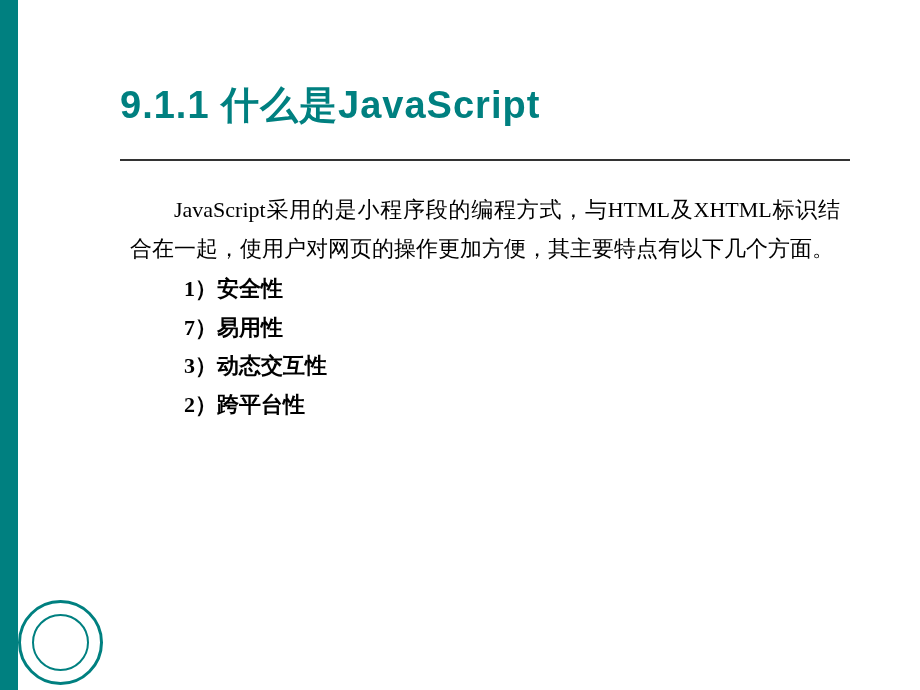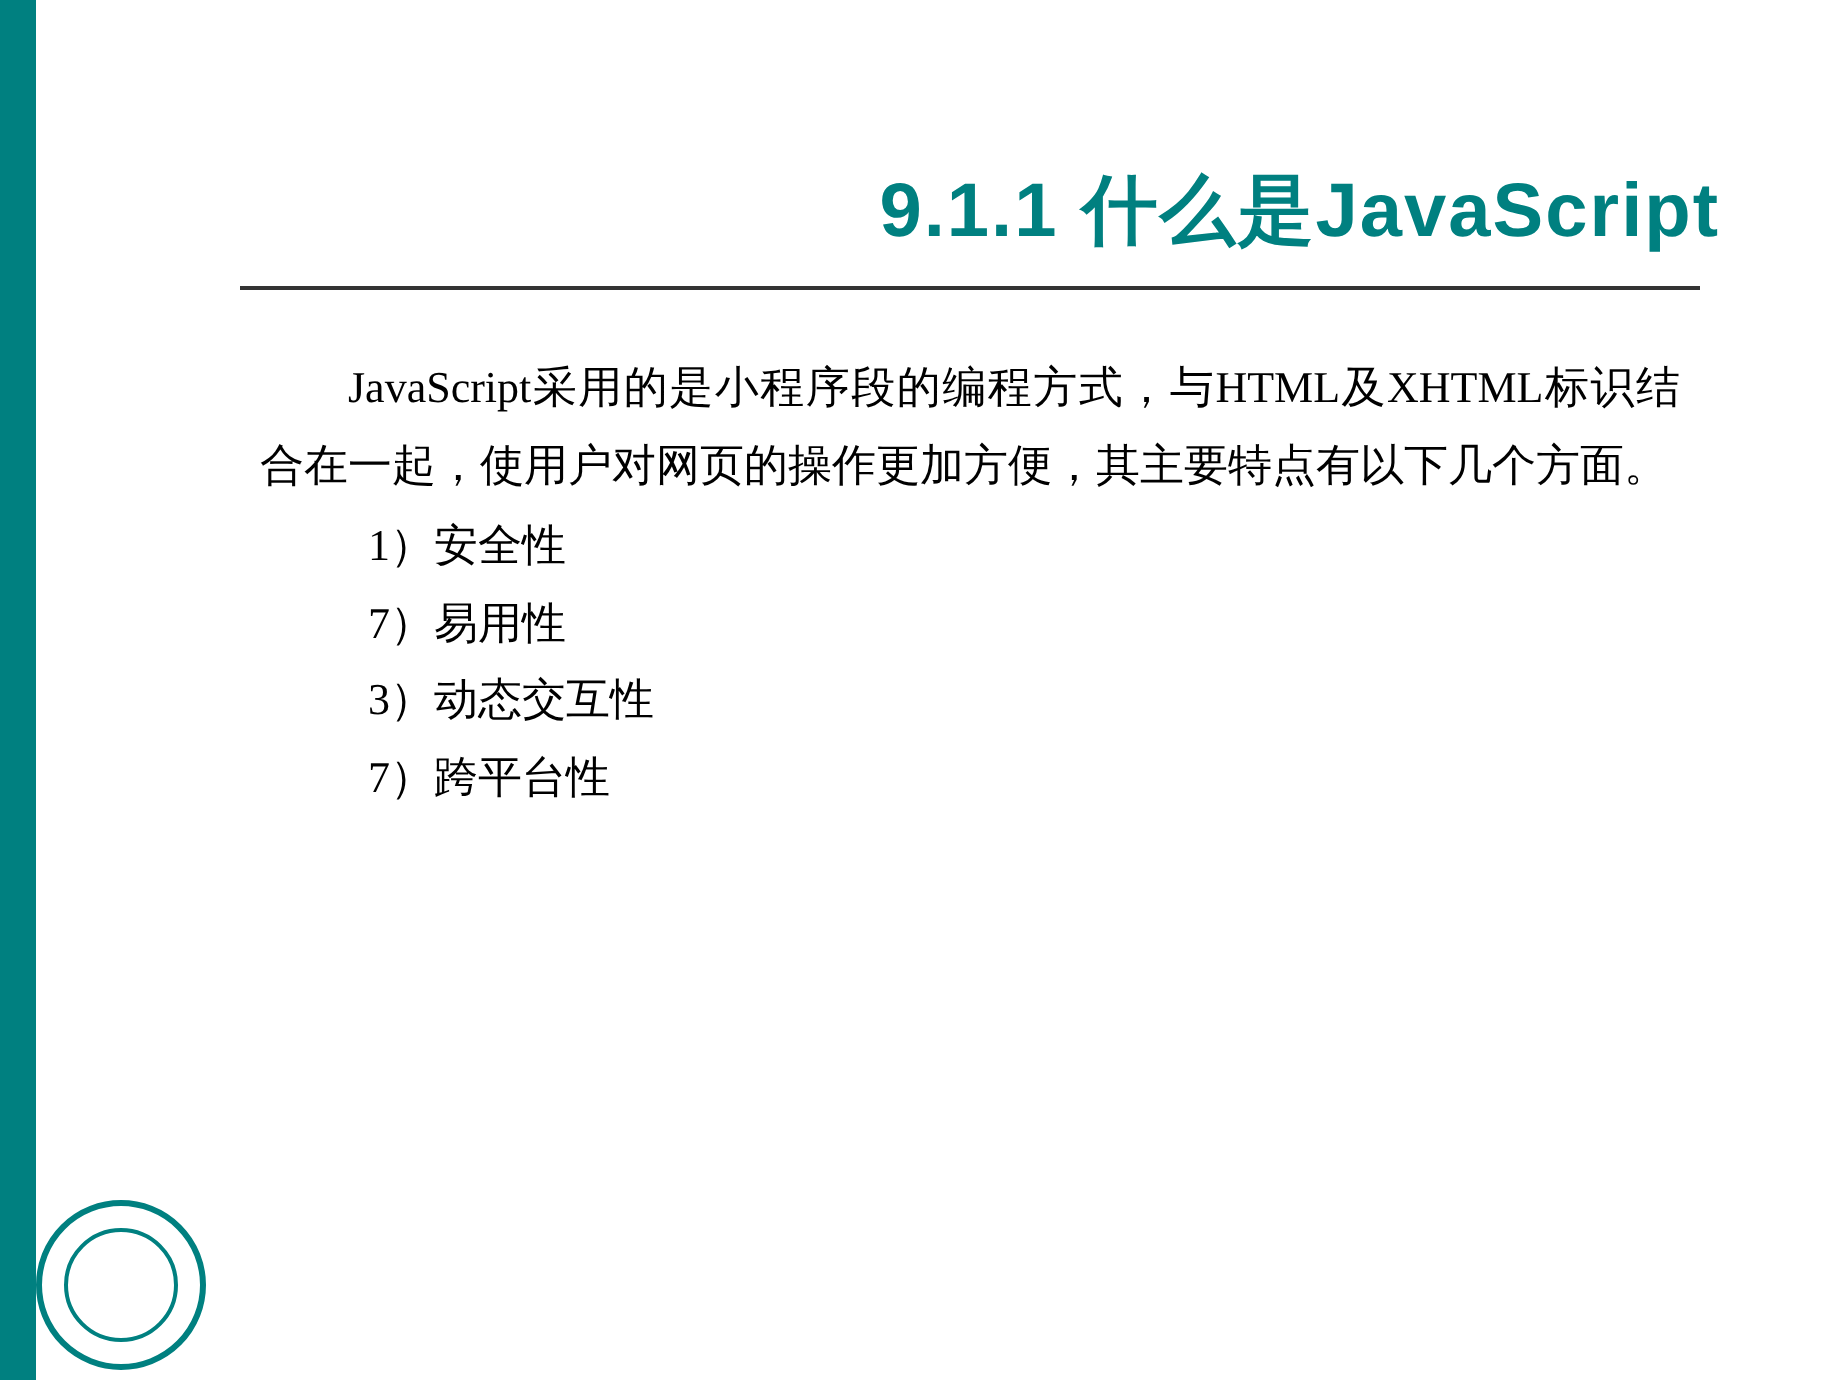--- a/index.html
+++ b/index.html
@@ -53,23 +53,22 @@
       left: 120px;
       top: 80px;
       width: 740px;
     }
     
     .title {
       font-family: "SimHei", "黑体", Arial, sans-serif;
       font-size: 38px;
       font-weight: bold;
       color: #008080;
-      margin-bottom: 12px;
+      margin-bottom: 28px;
       letter-spacing: 1px;
-      text-align: right;
     }
     
     .title-underline {
       width: 730px;
       height: 2px;
       background: #333333;
       margin-bottom: 30px;
     }
     
     .paragraph {
@@ -88,20 +87,21 @@
     .list-section {
       font-size: 22px;
       color: #000000;
       line-height: 1.75;
       margin-left: 20px;
       margin-top: 2px;
     }
     
     .list-item {
       text-indent: 2em;
+      font-weight: bold;
     }
     
     .conclusion {
       margin-top: 36px;
       text-indent: 2em;
     }
   </style>
 </head>
 <body>
 
@@ -112,16 +112,16 @@
 <div class="content-area">
   <h1 class="title">9.1.1 什么是JavaScript</h1>
   <div class="title-underline"></div>
 
   <p class="paragraph intro">JavaScript采用的是小程序段的编程方式，与HTML及XHTML标识结合在一起，使用户对网页的操作更加方便，其主要特点有以下几个方面。</p>
 
   <div class="list-section">
     <div class="list-item">1）安全性</div>
     <div class="list-item">7）易用性</div>
     <div class="list-item">3）动态交互性</div>
-    <div class="list-item">7）跨平台性</div>
+    <div class="list-item">2）跨平台性</div>
   </div>
 
 </div>
 
 </body></html>

